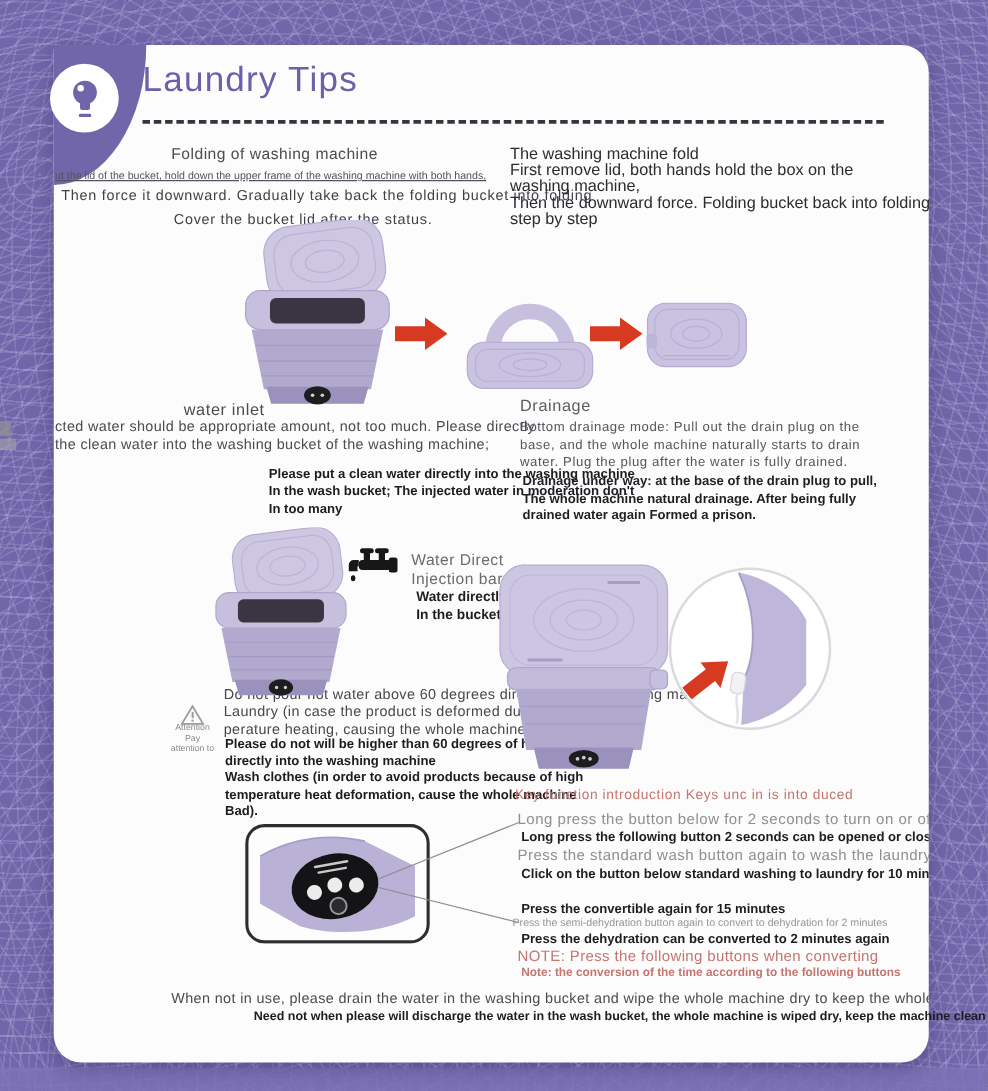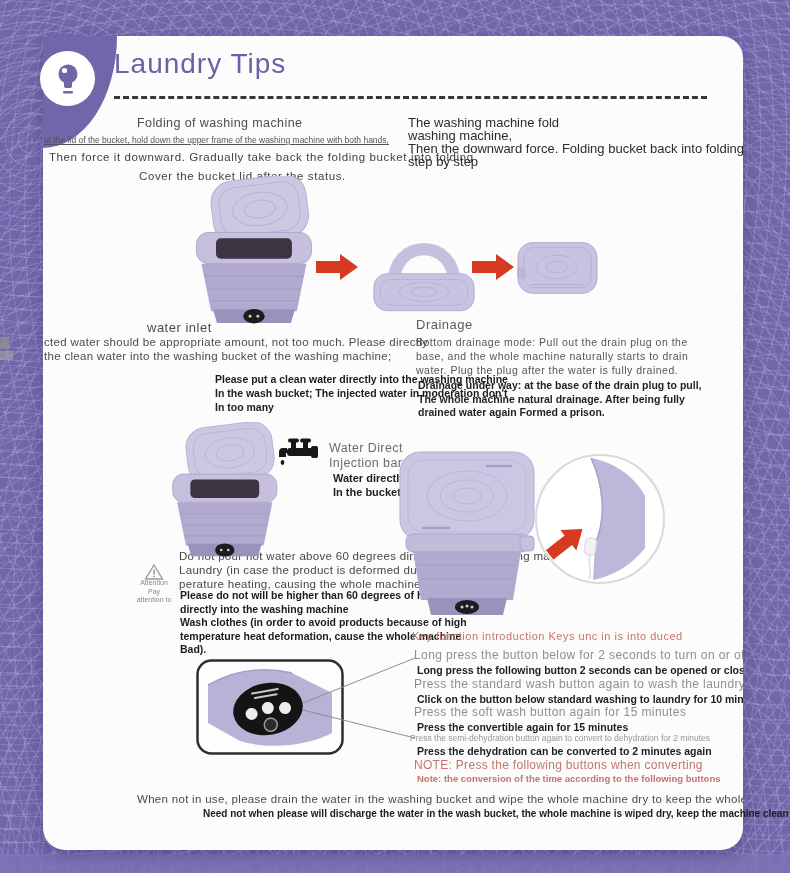--- a/index.html
+++ b/index.html
@@ -103,20 +103,21 @@
 
   <div class="t txt page-title">Laundry Tips</div>
   <div class="dots"></div>
 
   <div class="t txt fold-title">Folding of washing machine</div>
   <div class="t txt fold-tiny">ut the lid of the bucket, hold down the upper frame of the washing machine with both hands,</div>
   <div class="t txt fold-l2">Then force it downward. Gradually take back the folding bucket into folding</div>
   <div class="t txt fold-l3">Cover the bucket lid after the status.</div>
   <div class="t txt fold-right">
     <div>The washing machine fold</div>
+    <div>First remove lid, both hands hold the box on the</div>
     <div>washing machine,</div>
     <div>Then the downward force. Folding bucket back into folding</div>
     <div>step by step</div>
   </div>
 
   <svg class="img m1" viewBox="0 0 170 152">
     <g transform="rotate(-7 92 34)">
       <rect x="44" y="2" width="98" height="64" rx="22" fill="#cdc7e2" stroke="#b5add6"></rect>
       <rect x="52" y="9" width="82" height="50" rx="17" fill="none" stroke="#bab2d8"></rect>
       <ellipse cx="93" cy="34" rx="28" ry="17" fill="none" stroke="#bab2d8"></ellipse>
@@ -257,21 +258,20 @@
     <div>Wash clothes (in order to avoid products because of high</div>
     <div>temperature heat deformation, cause the whole machine</div>
     <div>Bad).</div>
   </div>
 
   <div class="t txt kf-title">Key function introduction Keys unc in is into duced</div>
   <div class="t txt kf-big kf-l0">Long press the button below for 2 seconds to turn on or off</div>
   <div class="t txt kf-small kf-l1">Long press the following button 2 seconds can be opened or closed</div>
   <div class="t txt kf-big kf-l2">Press the standard wash button again to wash the laundry for 10 minutes</div>
   <div class="t txt kf-small kf-l3">Click on the button below standard washing to laundry for 10 minutes</div>
-  <div class="t txt kf-big kf-l4">Press the soft wash button again for 15 minutes</div>
   <div class="t txt kf-small kf-l5">Press the convertible again for 15 minutes</div>
   <div class="t txt kf-tiny kf-l6">Press the semi-dehydration button again to convert to dehydration for 2 minutes</div>
   <div class="t txt kf-small kf-l7">Press the dehydration can be converted to 2 minutes again</div>
   <div class="t txt kf-note-big kf-l8">NOTE: Press the following buttons when converting</div>
   <div class="t txt kf-note-small kf-l9">Note: the conversion of the time according to the following buttons</div>
 
   <svg class="img panel-frame" viewBox="0 0 148 96">
     <rect x="1.5" y="1.5" width="145" height="93" rx="14" fill="#fdfdfd" stroke="#2e2e30" stroke-width="2.5"></rect>
     <path d="M12,26 C40,10 70,8 96,14 L136,34 L136,74 C110,88 70,90 44,82 L12,64 Z" fill="#b9b1d6"></path>
     <path d="M12,26 C40,10 70,8 96,14" fill="none" stroke="#a79ec8" stroke-width="1.5"></path>

